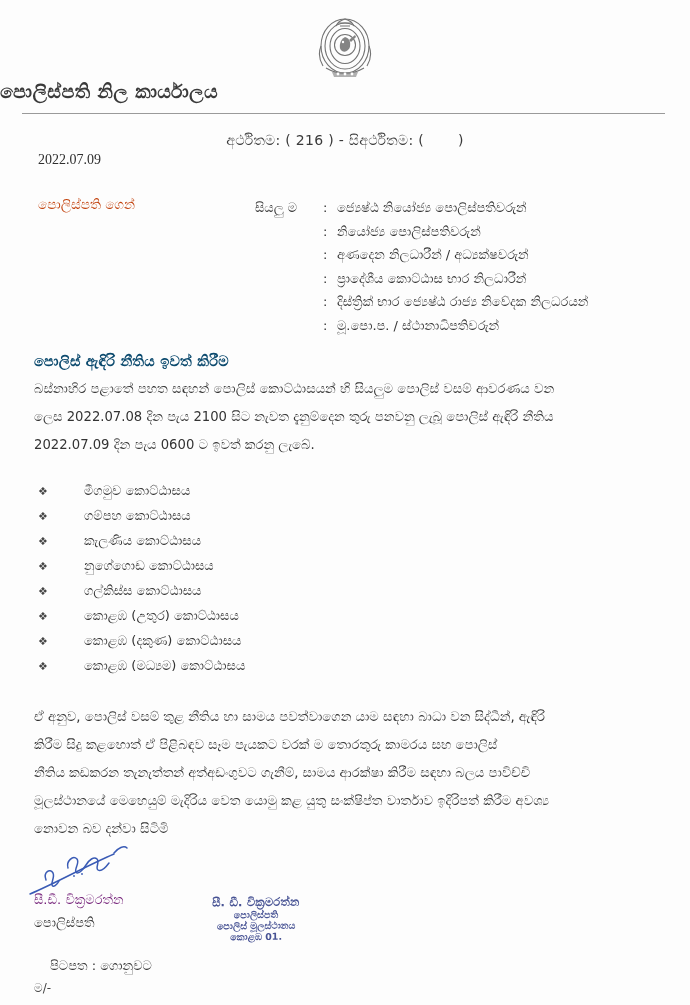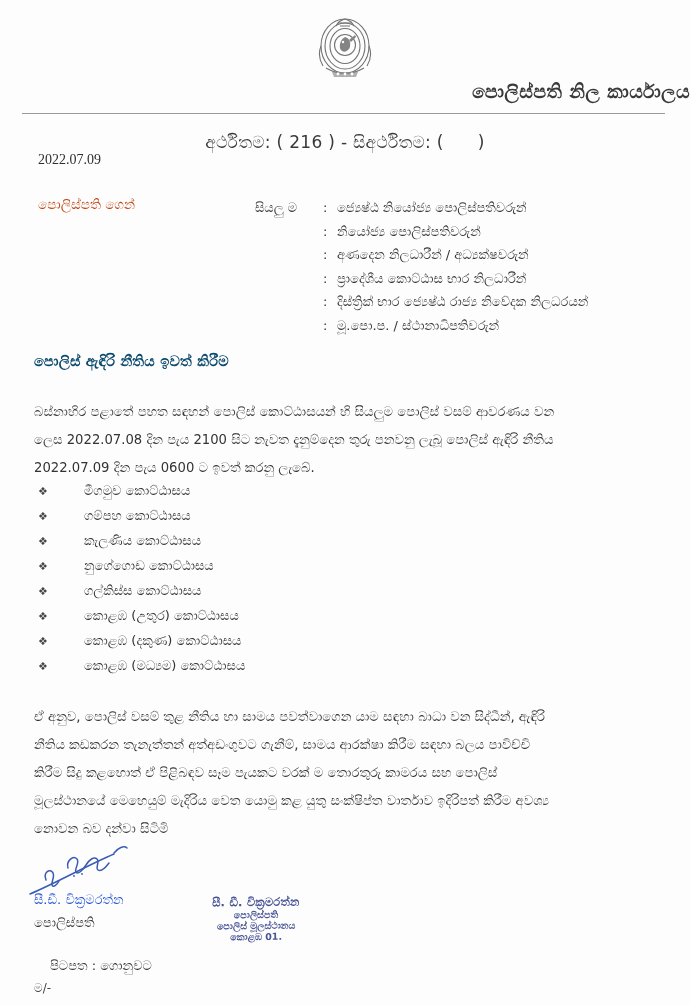--- a/index.html
+++ b/index.html
@@ -33,21 +33,21 @@
     display: inline-block;
     width: 62px;
     height: 72px;
     opacity: .82;
   }
   .office-title {
     position: absolute;
     top: 80px;
     left: 0;
     width: 690px;
-    text-align: right;
+    text-align: left;
     font-size: 19px;
     font-weight: 700;
     letter-spacing: .4px;
     color: #3a3a3a;
   }
   .rule {
     position: absolute;
     top: 113px;
     left: 22px;
     width: 643px;
@@ -55,21 +55,21 @@
     border-top: 1.6px solid #9a9a9a;
   }
 
   
   .refline {
     position: absolute;
     top: 132px;
     left: 0;
     width: 690px;
     text-align: center;
-    font-size: 17px;
+    font-size: 14px;
     color: #3a3a3a;
     letter-spacing: .3px;
   }
   .refline .gap {
     display: inline-block;
     width: 34px;
   }
 
   .date {
     position: absolute;
@@ -121,21 +121,21 @@
     left: 34px;
     font-size: 14.5px;
     font-weight: 700;
     color: #0c4a6e;
     letter-spacing: .2px;
   }
 
   
   .para1 {
     position: absolute;
-    top: 398px;
+    top: 375px;
     left: 34px;
     width: 615px;
     font-size: 13.2px;
     line-height: 28px;
     color: #333;
     text-align: justify;
   }
   .para1 .ln { display: block; white-space: nowrap; }
 
   
@@ -181,21 +181,21 @@
     left: 28px;
     width: 170px;
     height: 56px;
     pointer-events: none;
   }
   .signer-name {
     position: absolute;
     top: 892px;
     left: 34px;
     font-size: 13px;
-    color: #1d4ed8;
+    color: #701a75;
   }
   .signer-role {
     position: absolute;
     top: 915px;
     left: 34px;
     font-size: 13px;
     color: #333;
   }
   .copy-line {
     position: absolute;
@@ -368,22 +368,22 @@
       <span class="bullet-label">කොළඹ (දකුණ) කොට්ඨාසය</span>
     </div>
     <div class="bullet-row">
       <span class="bullet-mark">❖</span>
       <span class="bullet-label">කොළඹ (මධ්‍යම) කොට්ඨාසය</span>
     </div>
   </div>
 
   <div class="para2">
     <span class="ln">ඒ අනුව, පොලිස් වසම් තුළ නීතිය හා සාමය පවත්වාගෙන යාම සඳහා බාධා වන සිද්ධීන්, ඇඳිරි</span>
+    <span class="ln">කිරීම සිදු කළහොත් ඒ පිළිබඳව සෑම පැයකට වරක් ම තොරතුරු කාමරය සහ පොලිස්</span>
     <span class="ln">නීතිය කඩකරන තැනැත්තන් අත්අඩංගුවට ගැනීම්, සාමය ආරක්ෂා කිරීම සඳහා බලය පාවිච්චි</span>
-    <span class="ln">කිරීම සිදු කළහොත් ඒ පිළිබඳව සෑම පැයකට වරක් ම තොරතුරු කාමරය සහ පොලිස්</span>
     <span class="ln">මූලස්ථානයේ මෙහෙයුම් මැදිරිය වෙත යොමු කළ යුතු සංක්ෂිප්ත වාර්තාව ඉදිරිපත් කිරීම අවශ්‍ය</span>
     <span class="ln">නොවන බව දන්වා සිටිමි</span>
   </div>
 
   <div class="sig-ink">
     <svg viewBox="0 0 170 56" width="170" height="56" aria-hidden="true">
       <g fill="none" stroke="#3a5bb5" stroke-width="1.5" stroke-linecap="round">
         <path d="M2 52 C 30 40, 58 24, 86 12"></path>
         <path d="M18 38 c -3 -8 4 -12 7 -7 c 2 4 -2 9 -1 12 c 1 3 5 0 7 -4"></path>
         <path d="M40 26 c -2 -7 5 -13 9 -9 c 3 4 -3 10 -1 13 c 2 3 7 -2 10 -7 c 3 -5 8 -9 11 -6 c 3 3 -2 9 1 11 c 3 2 8 -3 11 -7"></path>

